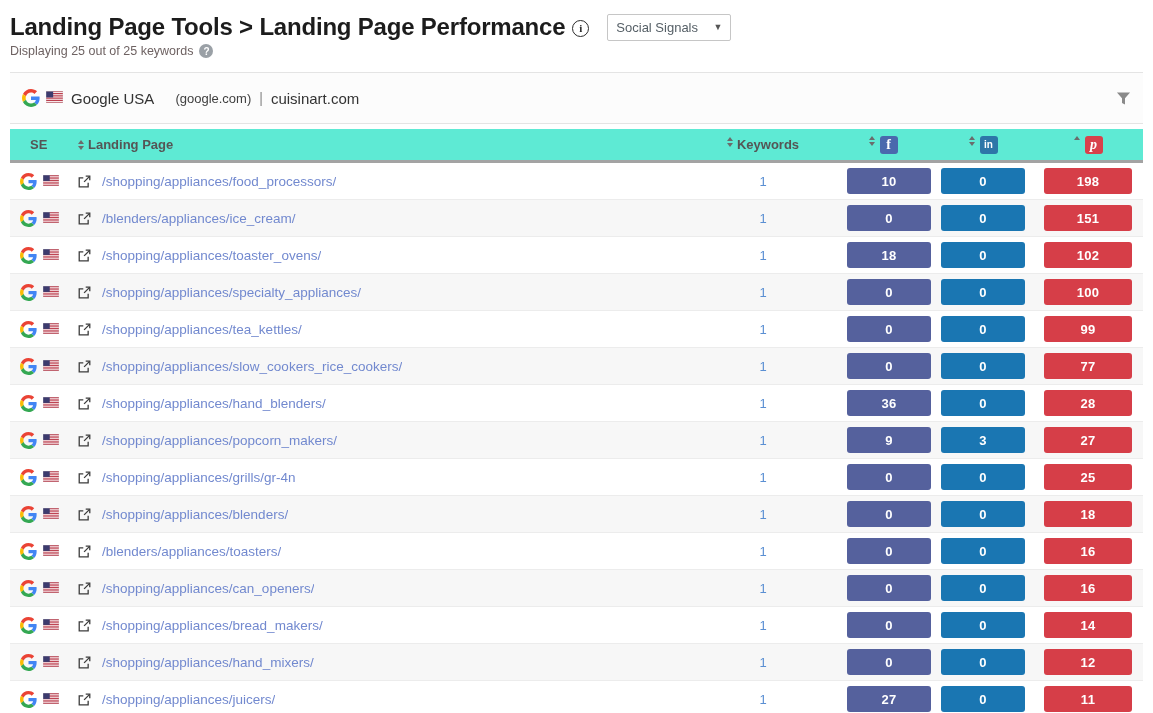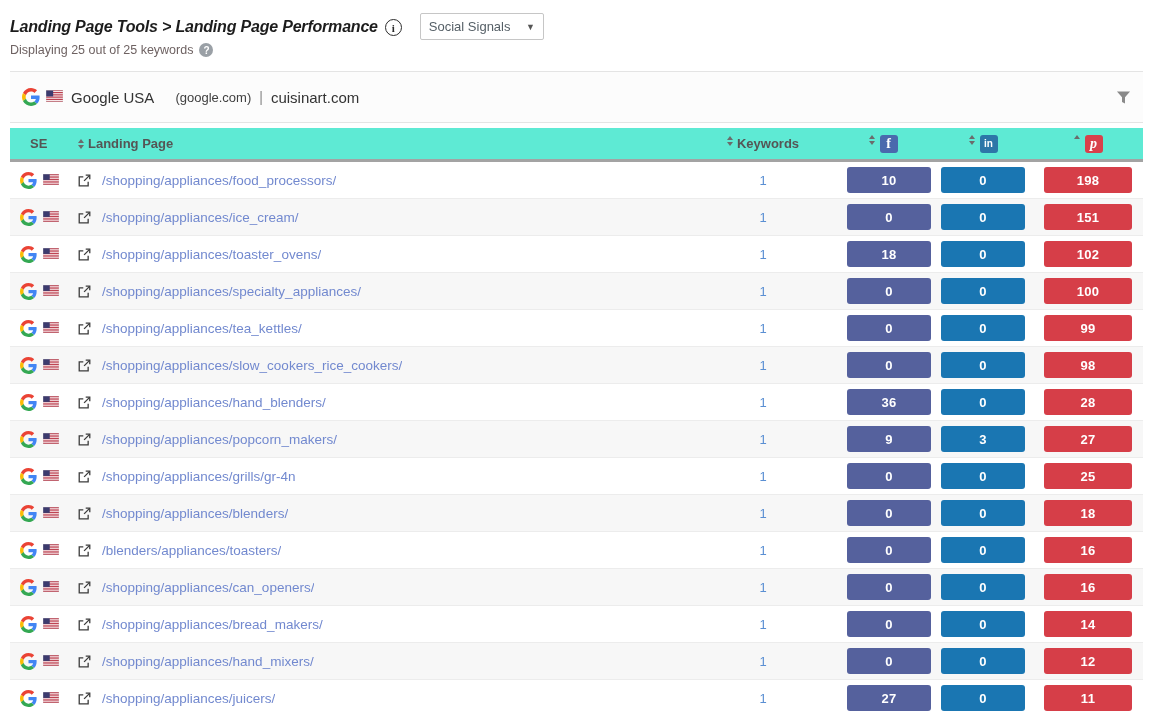--- a/index.html
+++ b/index.html
@@ -1,21 +1,21 @@
 <!DOCTYPE html>
 <html style="--facebook-badge: #55619d; --linkedin-badge: #1a76b2; --pinterest-badge: #d63e48; --link: #7289cf; --keyword-link: #5a8fd3;"><head>
 <meta charset="utf-8">
 <style>
   * { margin:0; padding:0; box-sizing:border-box; }
   html,body { background:#fff; font-family:"Liberation Sans", sans-serif; }
   .page { width:1153px; padding:0 10px; }
 
   
   .title-row { display:flex; align-items:center; padding-top:13px; }
-  .page-title { font-size:16px; font-weight:bold; color:#1c1c1c; letter-spacing:-0.2px;font-style:italic; }
+  .page-title { font-size:24px; font-weight:bold; color:#1c1c1c; letter-spacing:-0.2px; }
   .info-icon { width:17px; height:17px; border:1.6px solid #2b2b2b; border-radius:50%;
     display:inline-flex; align-items:center; justify-content:center;
     font-size:11px; font-weight:bold; color:#2b2b2b; margin-left:7px; margin-top:2px;
     font-family:"Liberation Serif", serif; cursor:pointer; }
   .select-box { margin-left:18px; width:124px; height:27px; border:1px solid #c6c6c6; border-radius:2px;
     background:#fff; display:flex; align-items:center; padding:8px 8px; cursor:pointer; }
   .select-box .sel-label { font-size:13px; color:#555f66; flex:1; }
   .select-box .caret { font-size:9px; color:#555; }
 
   .subtitle-row { display:flex; align-items:center; margin-top:3px; }
@@ -243,21 +243,21 @@
       </span>
     </div>
     <div class="c-lp">
       <span class="ext-icon">
         <svg width="13" height="13" viewBox="0 0 16 16" fill="none" stroke="#3c3c3c" stroke-width="1.6">
           <path d="M12.5 9.5v5h-11v-11h5"></path>
           <path d="M9.5 1.5h5v5"></path>
           <path d="M14 2L7.5 8.5"></path>
         </svg>
       </span>
-      <a class="lp-link" href="#">/shopping/appliances/ice_cream/</a>
+      <a class="lp-link" href="#">/blenders/appliances/ice_cream/</a>
     </div>
     <div class="c-kw">
       <a class="kw-link" href="#">1</a>
     </div>
     <div class="c-fb">
       <span class="badge fb">0</span>
     </div>
     <div class="c-li">
       <span class="badge li">0</span>
     </div>
@@ -451,21 +451,21 @@
     <div class="c-kw">
       <a class="kw-link" href="#">1</a>
     </div>
     <div class="c-fb">
       <span class="badge fb">0</span>
     </div>
     <div class="c-li">
       <span class="badge li">0</span>
     </div>
     <div class="c-pin">
-      <span class="badge pin">98</span>
+      <span class="badge pin">77</span>
     </div>
   </div>
 
   <div class="trow">
     <div class="c-se">
       <span style="display:inline-flex;">
         <svg width="17" height="17" viewBox="0 0 48 48">
           <path fill="#EA4335" d="M24 9.5c3.54 0 6.71 1.22 9.21 3.6l6.85-6.85C35.9 2.38 30.47 0 24 0 14.62 0 6.51 5.38 2.56 13.22l7.98 6.19C12.43 13.72 17.74 9.5 24 9.5z"></path>
           <path fill="#4285F4" d="M46.98 24.55c0-1.57-.15-3.09-.38-4.55H24v9.02h12.94c-.58 2.96-2.26 5.48-4.78 7.18l7.73 6c4.51-4.18 7.09-10.36 7.09-17.65z"></path>
           <path fill="#FBBC05" d="M10.53 28.59c-.48-1.45-.76-2.99-.76-4.59s.27-3.14.76-4.59l-7.98-6.19C.92 16.46 0 20.12 0 24c0 3.88.92 7.54 2.56 10.78l7.97-6.19z"></path>

